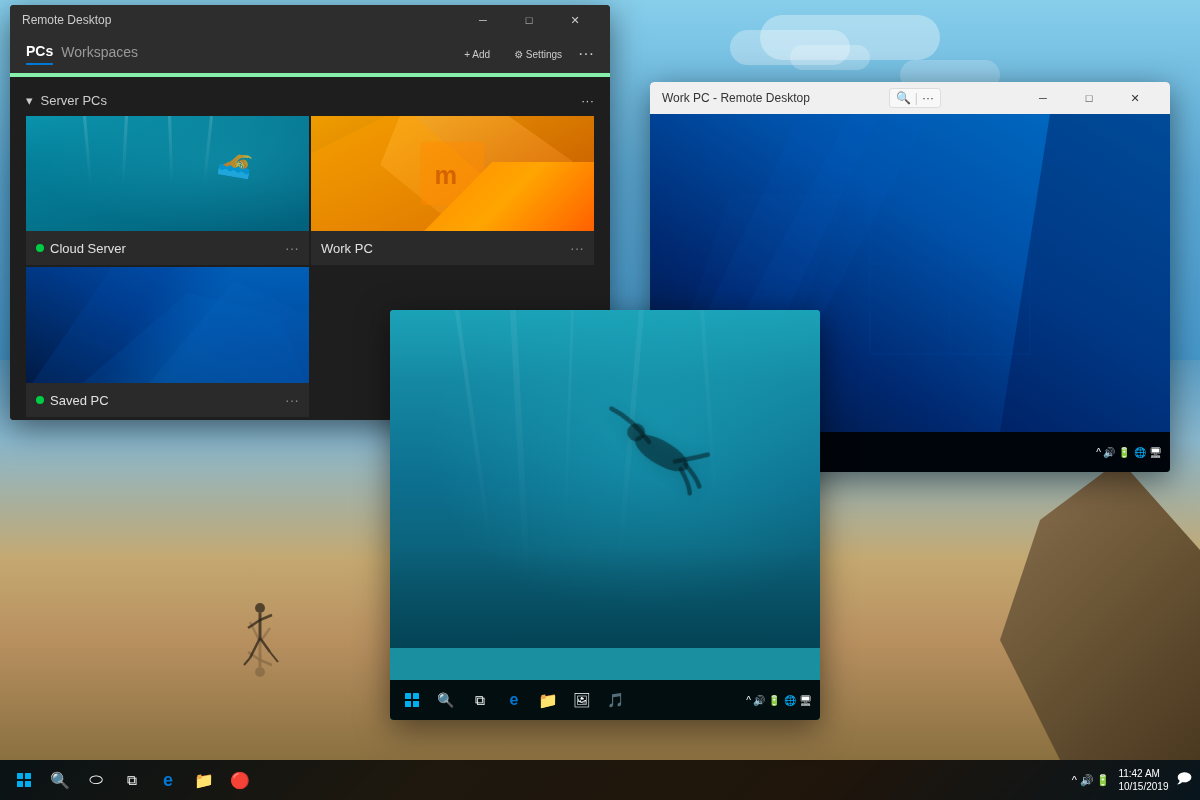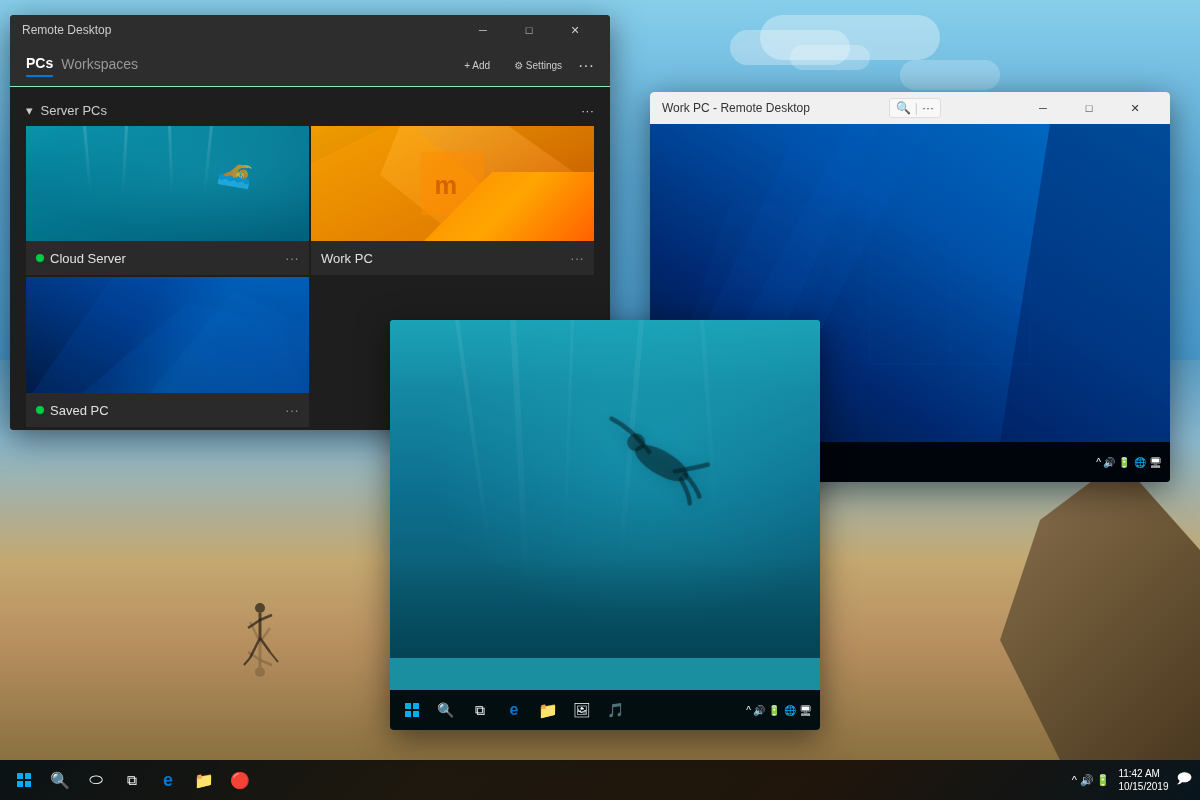--- a/index.html
+++ b/index.html
@@ -87,21 +87,20 @@
       color: white;
       font-size: 11px;
     }
 
     
     .window {
       position: absolute;
       border-radius: 4px;
       overflow: hidden;
       box-shadow: 0 8px 32px rgba(0,0,0,0.5);
-      margin-top: 10px;
     }
 
     .window-controls {
       margin-left: auto;
       display: flex;
       gap: 0;
     }
 
     .window-control {
       width: 46px;
@@ -134,21 +133,21 @@
       color: #ccc;
     }
 
     .rdm-toolbar {
       background: #2d2d2d;
       height: 42px;
       display: flex;
       align-items: center;
       padding: 0 16px;
       gap: 8px;
-      border-bottom: 1px solid #86efac;
+      border-bottom: 4px solid #86efac;
     }
 
     .tab-active {
       color: white;
       font-size: 14px;
       font-weight: 600;
       border-bottom: 2px solid #0078d7;
       padding-bottom: 4px;
       cursor: pointer;
     }

